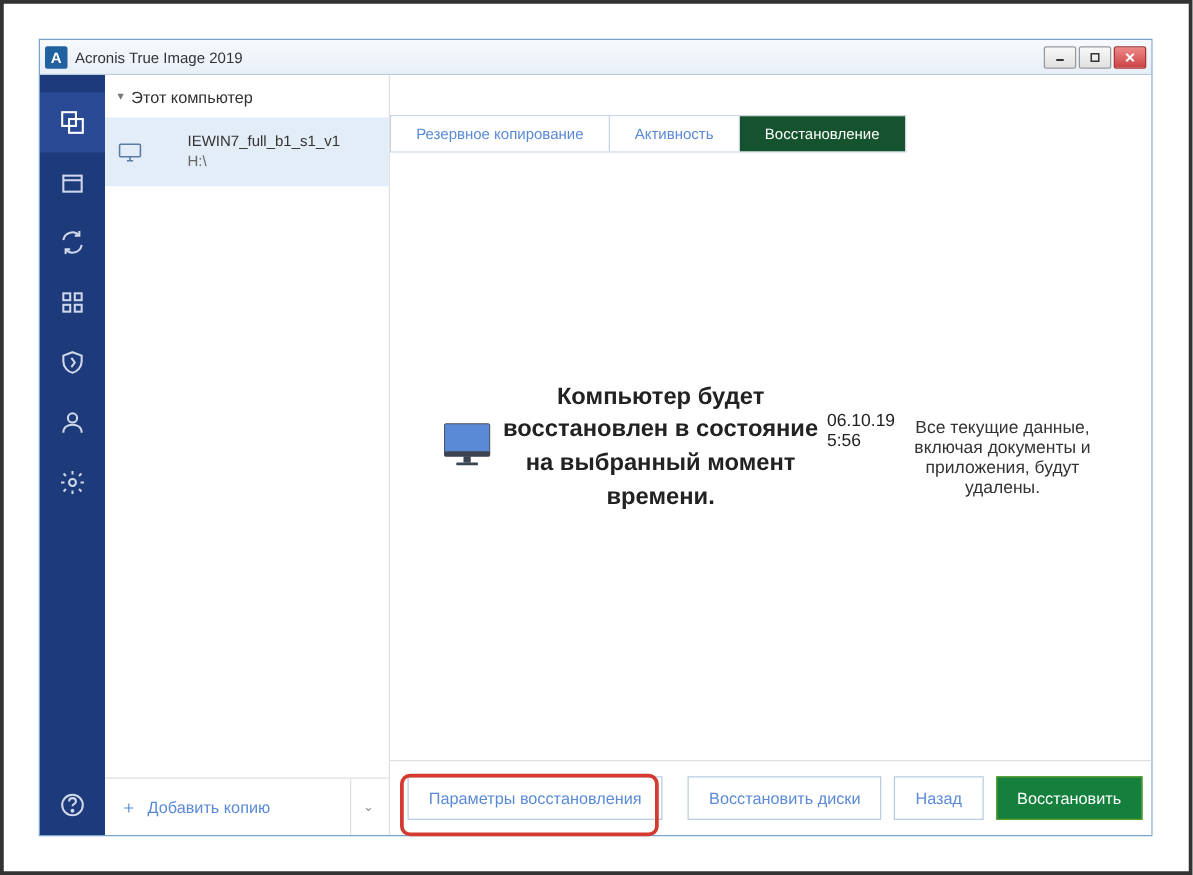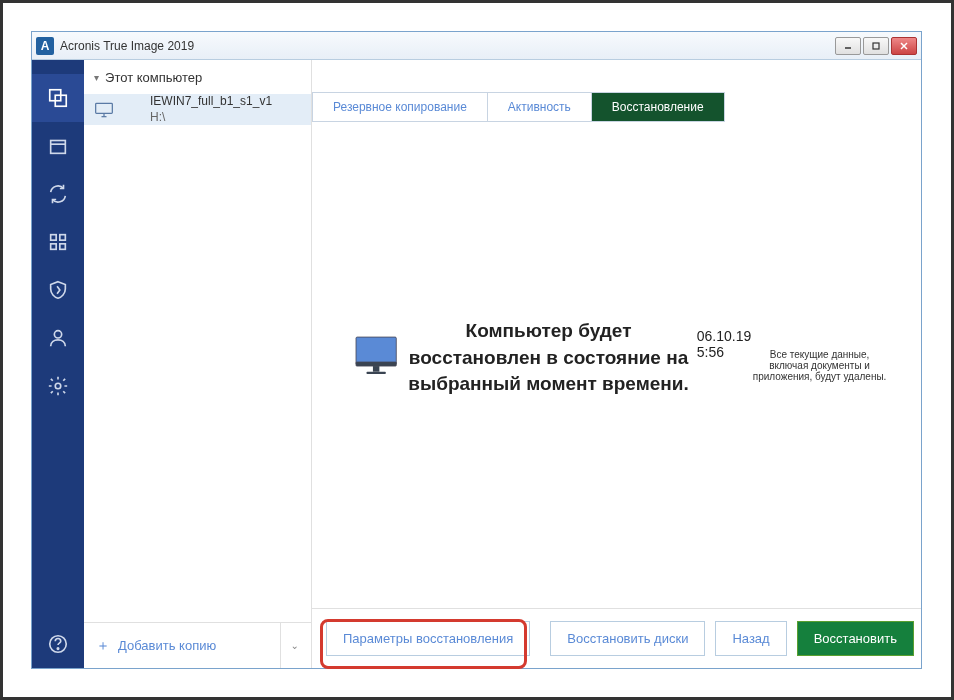--- a/index.html
+++ b/index.html
@@ -22,21 +22,21 @@
 .nav-rail { width: 52px; background: #1d3a7a; display: flex; flex-direction: column; align-items: center; padding-top: 14px; }
 .nav-item { width: 52px; height: 48px; display: flex; align-items: center; justify-content: center; color: #cfd8ea; cursor: pointer; }
 .nav-item.active { background: #2a4a95; color: #fff; }
 .nav-item svg { width: 22px; height: 22px; }
 .nav-spacer { flex: 1; }
 
 .side-panel { width: 228px; background: #fff; border-right: 1px solid #e0e0e0; display: flex; flex-direction: column; }
 .side-header { height: 34px; display: flex; align-items: center; padding: 0 10px; font-size: 13px; color: #333; }
 .side-header .caret { margin-right: 6px; color: #777; font-size: 10px; }
 .side-list { flex: 1; }
-.side-item { display: flex; align-items: center; padding: 0 10px; background: #e3edf7; cursor: pointer; gap: 36px; }
+.side-item { display: flex; align-items: center; padding: 12px 10px; background: #e3edf7; cursor: pointer; gap: 36px; }
 .side-item-icon { width: 26px; display: flex; align-items: center; justify-content: center; color: #5a7aa5; }
 .side-item-icon svg { width: 20px; height: 18px; }
 .side-item-text { flex: 1; font-size: 12px; color: #333; line-height: 1.3; }
 .side-item-sub { color: #666; font-size: 12px; }
 .side-item-caret { color: #888; font-size: 10px; padding: 0 4px; }
 
 .side-footer { height: 46px; border-top: 1px solid #e0e0e0; display: flex; align-items: center; padding: 0 12px; color: #5a8ad6; font-size: 13px; }
 .side-footer .plus { margin-right: 8px; font-size: 14px; }
 .side-footer-caret { margin-left: auto; padding-left: 10px; border-left: 1px solid #e0e0e0; height: 46px; display: flex; align-items: center; color: #888; font-size: 10px; }
 
@@ -45,21 +45,21 @@
 .tabbar { display: flex; justify-content: flex-start; padding: 32px 0 0 0; }
 .tabs { display: flex; border: 1px solid #c8d4e2; }
 .tab { padding: 7px 20px; font-size: 12px; color: #5a8ad6; background: #fff; border-right: 1px solid #c8d4e2; cursor: pointer; }
 .tab:last-child { border-right: none; }
 .tab.active { background: #14532d; color: #fff; }
 
 .center { flex: 1; display: flex; flex-direction: row; align-items: center; padding: 0 40px; }
 .monitor-svg { width: 120px; height: 110px; margin-bottom: 18px; }
 .headline { font-size: 19px; font-weight: 600; color: #222; text-align: center; line-height: 1.4; margin-bottom: 14px; max-width: 550px; }
 .timestamp { font-size: 14px; color: #222; margin-bottom: 42px; }
-.warning { font-size: 10px; color: #333; text-align: center; }
+.warning { font-size: 14px; color: #333; text-align: center; }
 
 .footer { height: 60px; border-top: 1px solid #e0e0e0; display: flex; align-items: center; padding: 8px 14px; gap: 10px; }
 .btn { padding: 9px 16px; font-size: 13px; border: 1px solid #b8cde0; background: #fff; color: #5a8ad6; cursor: pointer; white-space: nowrap; }
 .btn.primary { background: #15803d; border-color: #5aa030; color: #fff; }
 .footer-spacer { flex: 1; }
 
 .highlight-ring { position: absolute; border: 3px solid #d43a2f; border-radius: 8px; pointer-events: none; }
 </style>
 </head>
 <body>

